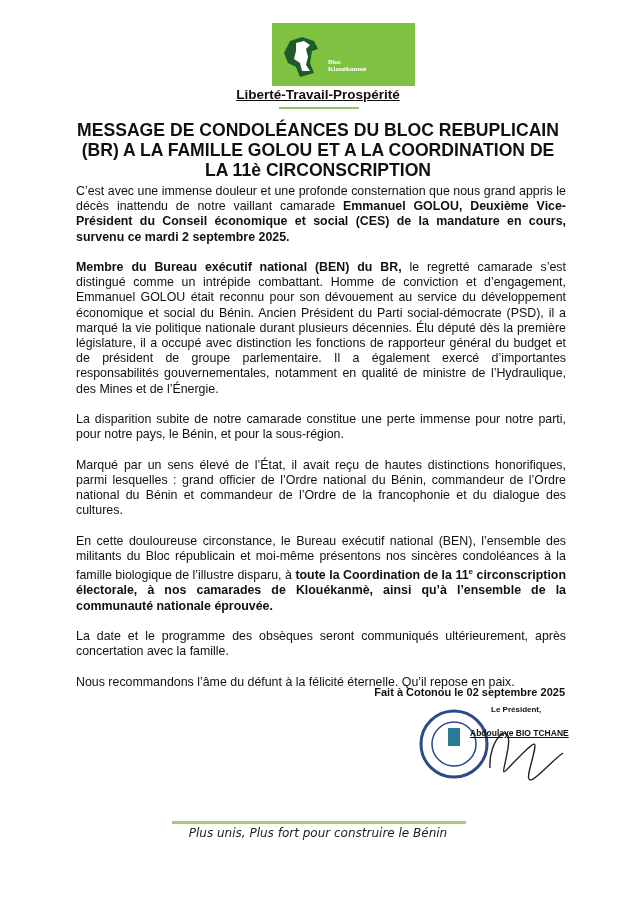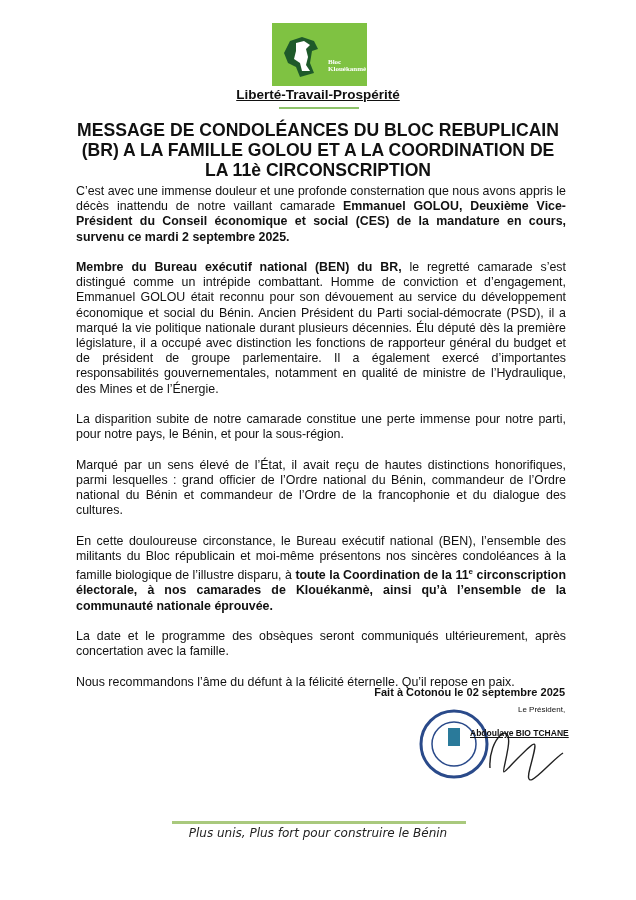--- a/index.html
+++ b/index.html
@@ -1,34 +1,34 @@
 <!DOCTYPE html>
 <html><head>
 <meta charset="utf-8">
 <style>
   html, body { margin: 0; padding: 0; background: #ffffff; }
   body { width: 636px; height: 900px; position: relative; overflow: hidden;
          font-family: "Liberation Sans", sans-serif; color: #111; }
   .logo-box { position: absolute; left: 272px; top: 23px; width: 95px; height: 63px;
-              background: #7fc242; }
+              background: #7fc242; padding-left: 48px; }
   .logo-box svg { position: absolute; left: 8px; top: 10px; }
   .logo-text { position: absolute; left: 56px; top: 36px; font-family: "Liberation Serif", serif;
                font-weight: bold; font-size: 7px; line-height: 7px; color: #ffffff; }
   .motto { position: absolute; left: 0; width: 636px; top: 87px; text-align: center;
            font-weight: bold; font-size: 13.5px; text-decoration: underline; }
   .motto-rule { position: absolute; left: 279px; width: 80px; top: 107px; height: 2px; background: #8dc26a; }
   .title { position: absolute; left: 70px; width: 496px; top: 120px; text-align: center;
            font-weight: bold; font-size: 17.6px; line-height: 20px; }
   .body { position: absolute; left: 76px; width: 490px; top: 184px; font-size: 12.4px; line-height: 15.2px; }
   .body p { margin: 0 0 15.2px 0; text-align: justify; }
   .greet { font-weight: bold; margin-bottom: 14px !important; }
   b { font-weight: bold; }
   .place-date { position: absolute; right: 71px; top: 686px; font-weight: bold; font-size: 11px; text-align: center; }
   .stamp { position: absolute; left: 418px; top: 708px; }
-  .president-label { position: absolute; left: 518px; top: 705px; font-size: 8px; font-weight: normal; }
+  .president-label { position: absolute; left: 491px; top: 705px; font-size: 8px; font-weight: bold; }
   .signer { position: absolute; left: 470px; top: 728px; font-size: 8.5px; font-weight: bold; text-decoration: underline; }
   .footer-rule { position: absolute; left: 172px; width: 294px; top: 821px; height: 3px; background: #a9c97d; }
   .footer { position: absolute; left: 0; width: 636px; top: 826px; text-align: center;
             font-family: "DejaVu Sans", sans-serif; font-style: italic; font-size: 12px; color: #222; }
 </style>
 </head>
 <body>
 
 <div class="logo-box">
   <svg width="46" height="46" viewBox="0 0 46 46">
@@ -39,21 +39,21 @@
     <div>Bloc</div>
     <div>Klouékanmè</div>
   </div>
 </div>
 <div class="motto">Liberté-Travail-Prospérité</div>
 <div class="motto-rule"></div>
 
 <div class="title">MESSAGE DE CONDOLÉANCES DU BLOC REBUPLICAIN (BR) A LA FAMILLE GOLOU ET A LA COORDINATION DE LA 11è CIRCONSCRIPTION</div>
 
 <div class="body">
-  <p><span>C’est avec une immense douleur et une profonde consternation que nous avons appris le décès inattendu de notre vaillant camarade </span><b>Emmanuel GOLOU, Deuxième Vice-Président du Conseil économique et social (CES) de la mandature en cours, survenu ce mardi 2 septembre 2025.</b></p>
+  <p><span>C’est avec une immense douleur et une profonde consternation que nous grand appris le décès inattendu de notre vaillant camarade </span><b>Emmanuel GOLOU, Deuxième Vice-Président du Conseil économique et social (CES) de la mandature en cours, survenu ce mardi 2 septembre 2025.</b></p>
   <p><b>Membre du Bureau exécutif national (BEN) du BR,</b><span> le regretté camarade s’est distingué comme un intrépide combattant. Homme de conviction et d’engagement, Emmanuel GOLOU était reconnu pour son dévouement au service du développement économique et social du Bénin. Ancien Président du Parti social-démocrate (PSD), il a marqué la vie politique nationale durant plusieurs décennies. Élu député dès la première législature, il a occupé avec distinction les fonctions de rapporteur général du budget et de président de groupe parlementaire. Il a également exercé d’importantes responsabilités gouvernementales, notamment en qualité de ministre de l’Hydraulique, des Mines et de l’Énergie.</span></p>
   <p>La disparition subite de notre camarade constitue une perte immense pour notre parti, pour notre pays, le Bénin, et pour la sous-région.</p>
   <p>Marqué par un sens élevé de l’État, il avait reçu de hautes distinctions honorifiques, parmi lesquelles : grand officier de l’Ordre national du Bénin, commandeur de l’Ordre national du Bénin et commandeur de l’Ordre de la francophonie et du dialogue des cultures.</p>
   <p><span>En cette douloureuse circonstance, le Bureau exécutif national (BEN), l’ensemble des militants du Bloc républicain et moi-même présentons nos sincères condoléances à la famille biologique de l’illustre disparu, à </span><b>toute la Coordination de la 11</b><b><sup style="font-size:8px">e</sup></b><b> circonscription électorale, à nos camarades de Klouékanmè, ainsi qu’à l’ensemble de la communauté nationale éprouvée.</b></p>
   <p>La date et le programme des obsèques seront communiqués ultérieurement, après concertation avec la famille.</p>
   <p>Nous recommandons l’âme du défunt à la félicité éternelle. Qu’il repose en paix.</p>
 </div>
 
 <div class="place-date">Fait à Cotonou le 02 septembre 2025</div>
 <div class="president-label">Le Président,</div>

